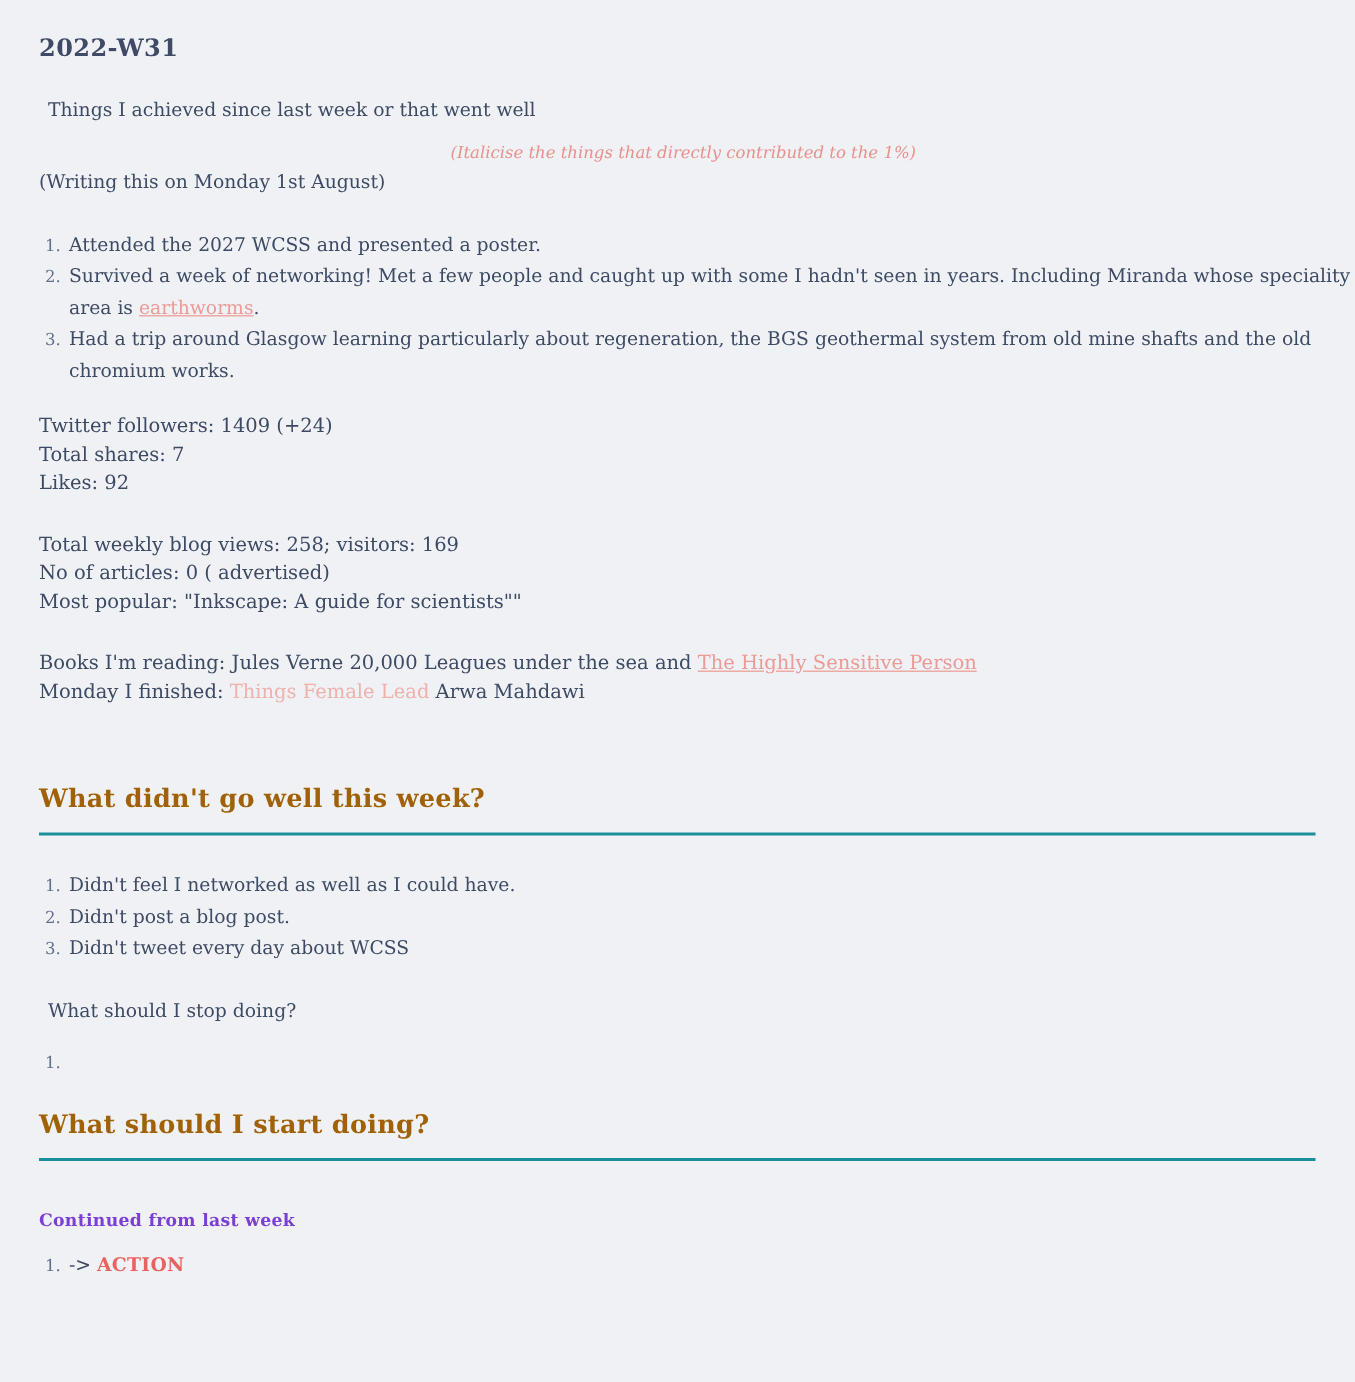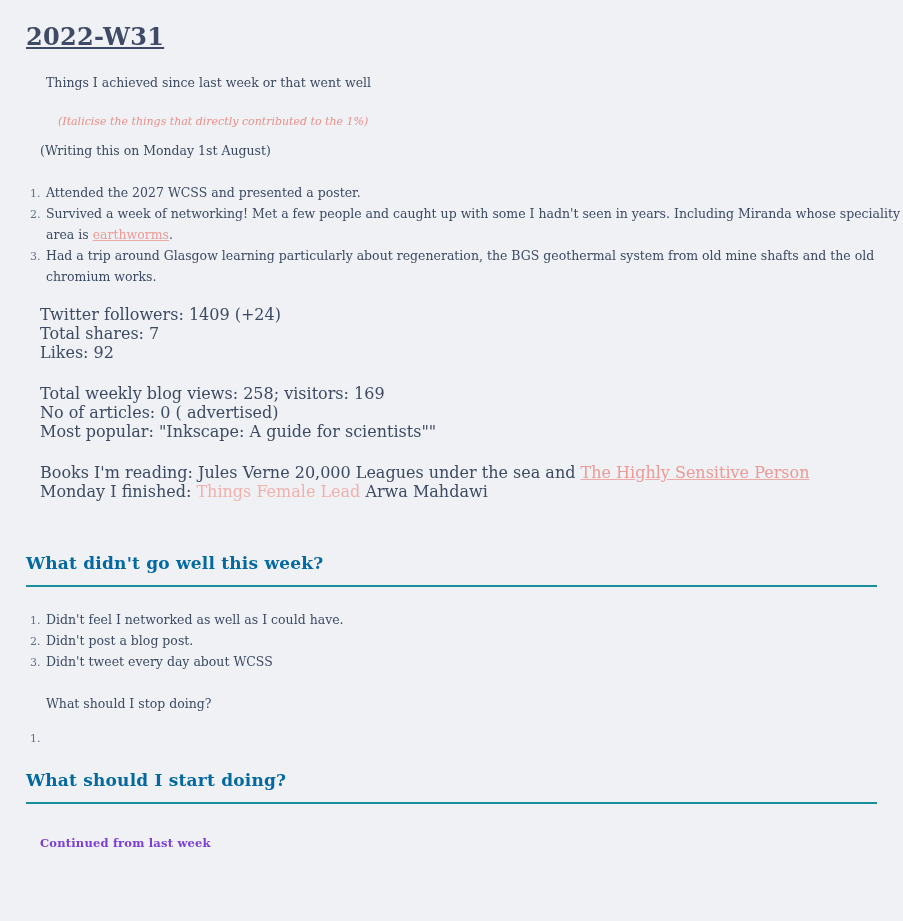--- a/index.html
+++ b/index.html
@@ -19,45 +19,45 @@
     width: 903px;
     padding: 0;
     box-sizing: border-box;
   }
 
   
   .doc-title {
     margin: 0;
     padding: 22px 0 0 26px;
     font-family: "DejaVu Serif", "Liberation Serif", serif;
-    font-size: 24px;
+    font-size: 16px;
     font-weight: bold;
     letter-spacing: 0.3px;
     color: #3f4a66;
-    text-decoration: underline;
-  }
-
-  
-  .block { padding-left: 40px; padding-right: 26px; }
+  }
+
+  
+  .block { padding-left: 26px; padding-right: 26px; }
 
   .para {
     font-size: 12.5px;
     line-height: 19px;
     color: #3d4a63;
     margin: 0;
   }
   .para.indent { padding-left: 6px; }
 
   .note-italic {
     font-style: italic;
     font-size: 11px;
     color: #e8908b;
     padding-left: 8px;
     line-height: 19px;
-    margin: 10px;
+    margin: 0;
+    text-align: center;
   }
   .spacer-10 { height: 10px; }
   .spacer-14 { height: 14px; }
   .spacer-18 { height: 18px; }
   .spacer-22 { height: 22px; }
   .spacer-30 { height: 30px; }
 
   
   ol.doc-list {
     margin: 0;
@@ -68,33 +68,33 @@
   }
   ol.doc-list > li {
     color: #3d4a63;
     padding-left: 2px;
     margin: 0;
   }
   ol.doc-list > li::marker { color: #63708c; font-size: 11px; }
 
   
   .stat-line {
-    font-size: 16px;
+    font-size: 13px;
     line-height: 19px;
     color: #3d4a63;
   }
 
   
   .section-heading {
     margin: 0;
     padding: 0 0 0 26px;
     font-family: "DejaVu Serif", "Liberation Serif", serif;
     font-size: 17px;
     font-weight: bold;
-    color: #0369a1;
+    color: #a16207;
     letter-spacing: 0.2px;
   }
   .section-rule {
     height: 2px;
     background: #1a8f9a;
     margin: 12px 26px 0 26px;
     border: 0;
   }
 
   
@@ -211,17 +211,22 @@
   <div class="section-rule"></div>
 
   <div class="spacer-30"></div>
 
   <div class="block">
     <div class="subheading-purple">Continued from last week</div>
   </div>
 
   <div class="spacer-10"></div>
 
+  <ol class="doc-list">
+    <li>
+      <span>-&gt; </span><span class="action">ACTION</span><span></span>
+    </li>
+  </ol>
 
   <div class="spacer-22"></div>
   <div class="spacer-10"></div>
 
 </div>
 
 </body></html>

